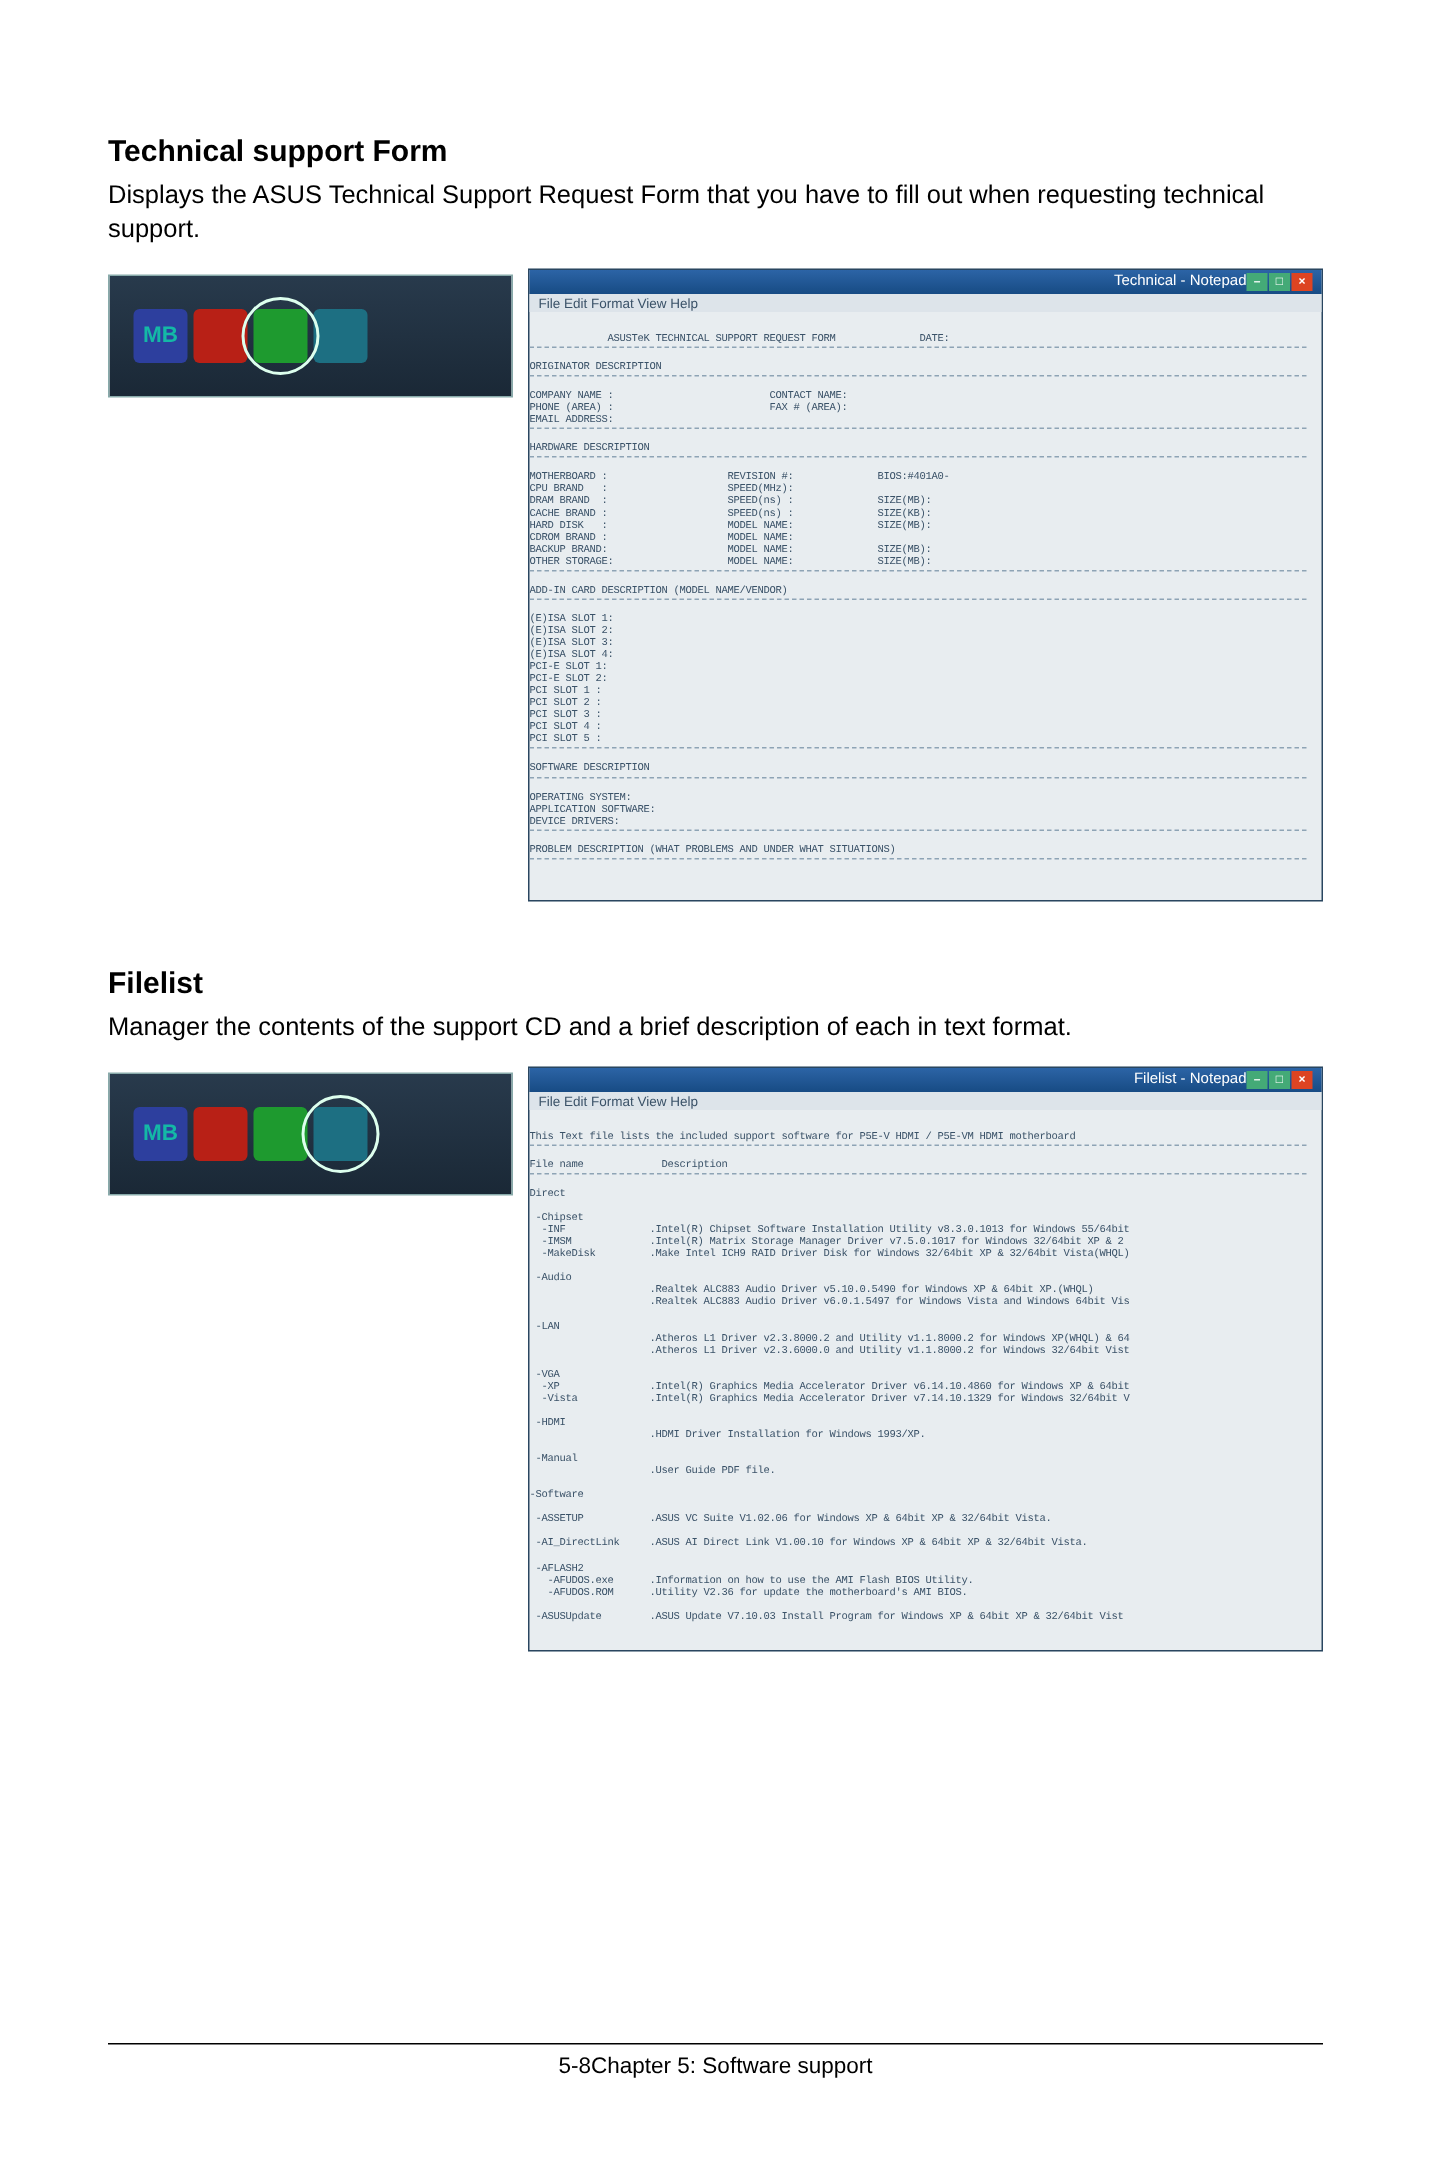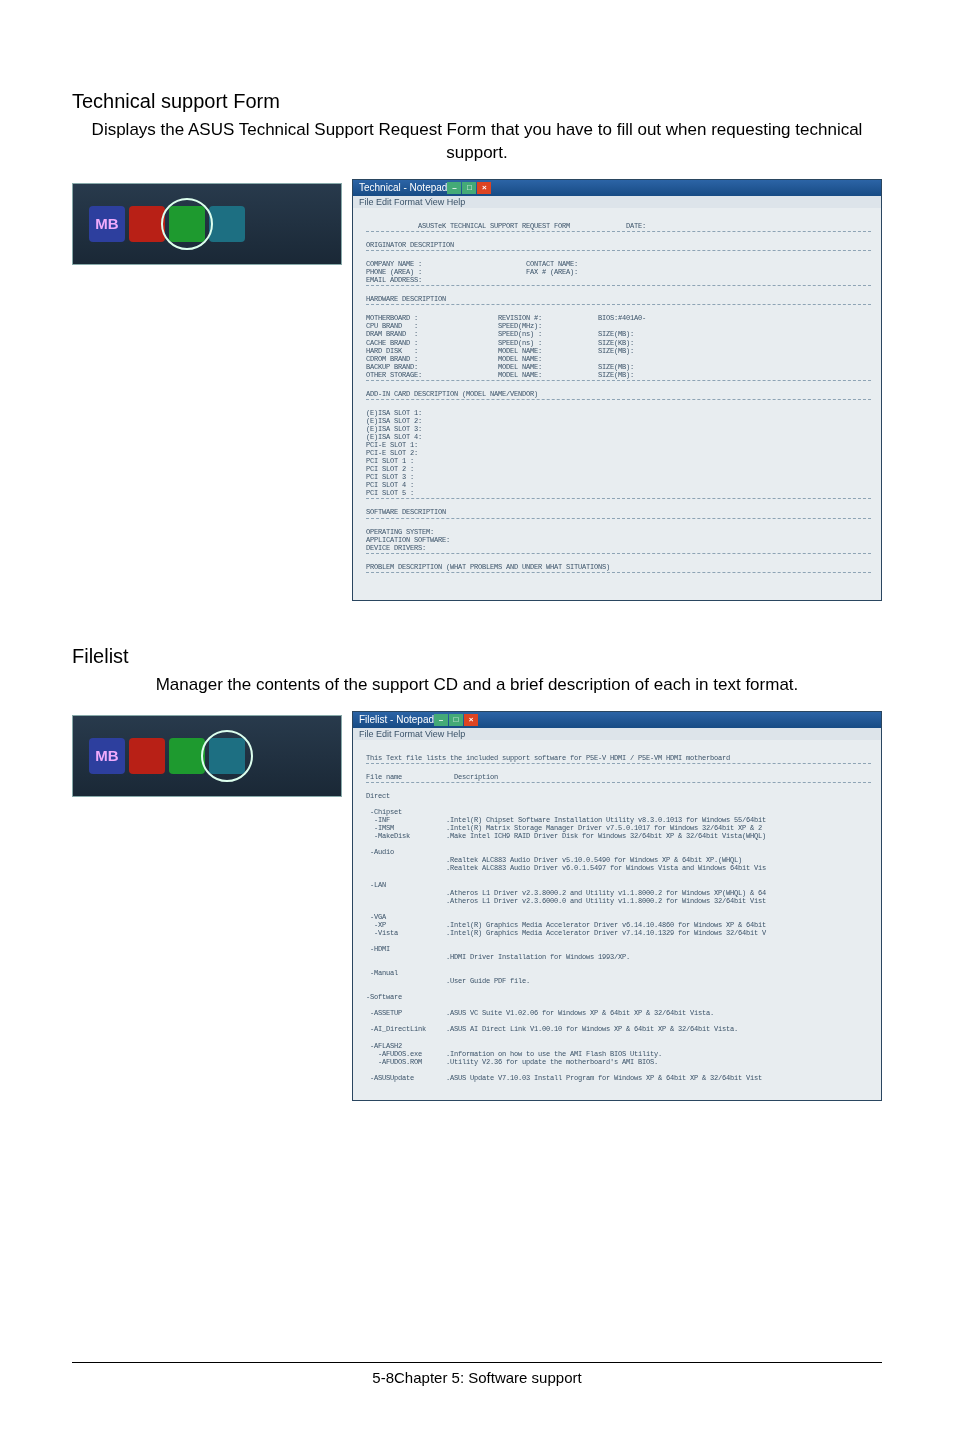--- a/index.html
+++ b/index.html
@@ -7,28 +7,27 @@
     font-family: Arial, Helvetica, sans-serif;
     width: 954px;
     height: 1438px;
     background: #fff;
     color: #000;
     position: relative;
     padding: 90px 72px 0 72px;
   }
   .section-title {
     font-size: 20px;
-    font-weight: normal;
+    font-weight: bold;
     margin-bottom: 6px;
   }
   .section-desc {
     font-size: 17px;
     line-height: 1.35;
     margin-bottom: 14px;
-    text-align: center;
   }
   .shot-row {
     display: flex;
     align-items: flex-start;
     gap: 10px;
     margin-bottom: 44px;
   }
   .thumb-wrap {
     width: 270px;
     height: 82px;
@@ -41,21 +40,21 @@
   .thumb-icons {
     position: absolute;
     left: 16px;
     top: 22px;
     display: flex;
     gap: 4px;
   }
   .ticon {
     width: 36px; height: 36px; border-radius: 4px;
     display:flex;align-items:center;justify-content:center;
-    font-weight:bold;font-size:15px;color:#f0abfc;
+    font-weight:bold;font-size:15px;color:#14b8a6;
   }
   .ticon.mb{background:#2d3f9e;}
   .ticon.red{background:#b82016;}
   .ticon.grn{background:#1e9a2f;}
   .ticon.cyn{background:#1d6f82;}
   .ticon.highlight{position:relative;}
   .ticon.highlight::after{
     content:"";position:absolute;inset:-8px;border:2px solid #dfe;
     border-radius:50%;
   }
@@ -63,28 +62,28 @@
     width: 530px;
     border: 1px solid #2a4660;
     background: #e8edf0;
     font-family: "Courier New", monospace;
     font-size: 7px;
     color: #3a5268;
   }
   .titlebar{
     background: linear-gradient(#2c64a6,#174b84);
     color:#fff;font-size:10px;padding:2px 6px;
-    display:flex;justify-content:flex-start;align-items:center;
+    display:flex;justify-content:flex-end;align-items:center;
     font-family: Arial, sans-serif;
   }
   .winbtns{display:flex;gap:1px}
   .wb{width:14px;height:12px;background:#c33;display:flex;align-items:center;justify-content:center;font-size:8px;font-weight:bold;}
   .wb.m{background:#4a7}
   .wb.x{background:#d42}
-  .app-body{padding:6px 10px 10px 13px;white-space:pre;line-height:1.15;letter-spacing:-0.2px;overflow:hidden;}
+  .app-body{padding:6px 10px 10px 0;white-space:pre;line-height:1.15;letter-spacing:-0.2px;overflow:hidden;}
   .hr{border-top:1px dashed #8ea4b5;margin:1px 0;}
   .footer{
     position:absolute;
     left:72px;right:72px;bottom:52px;
     border-top:1px solid #000;
     padding-top:6px;
     display:flex;justify-content:center;
     font-size:15px;
   }
 </style>

